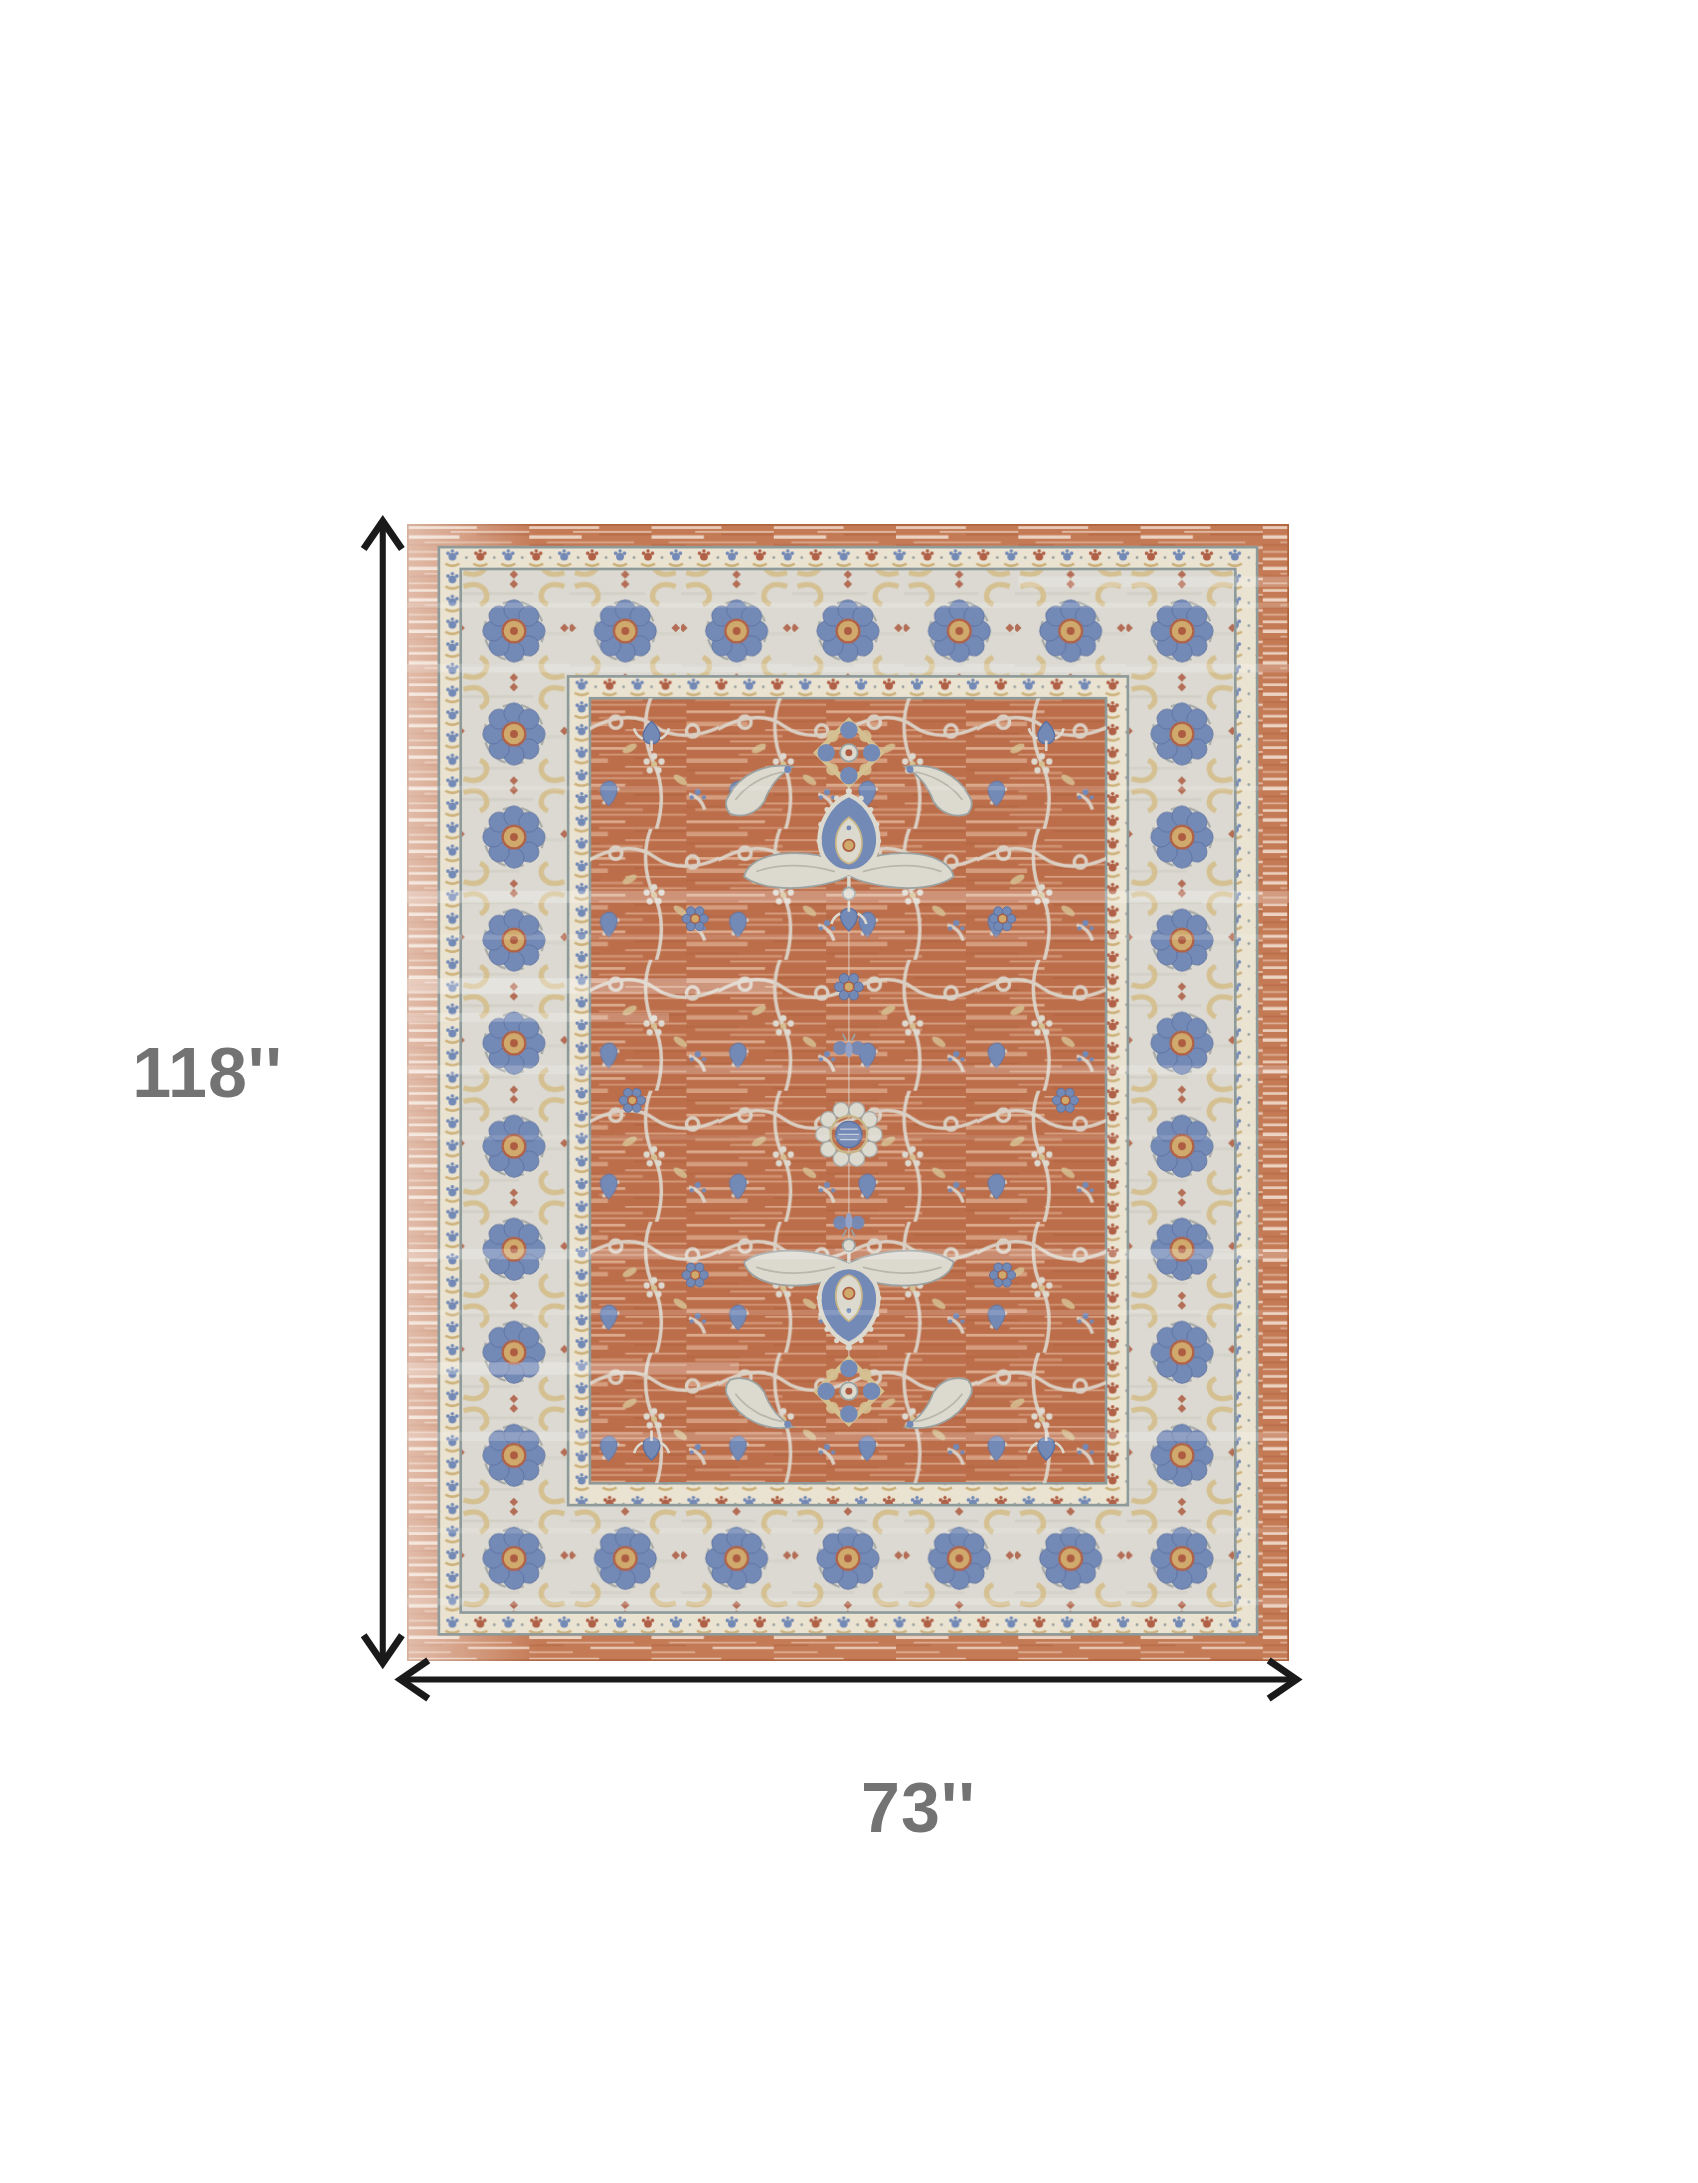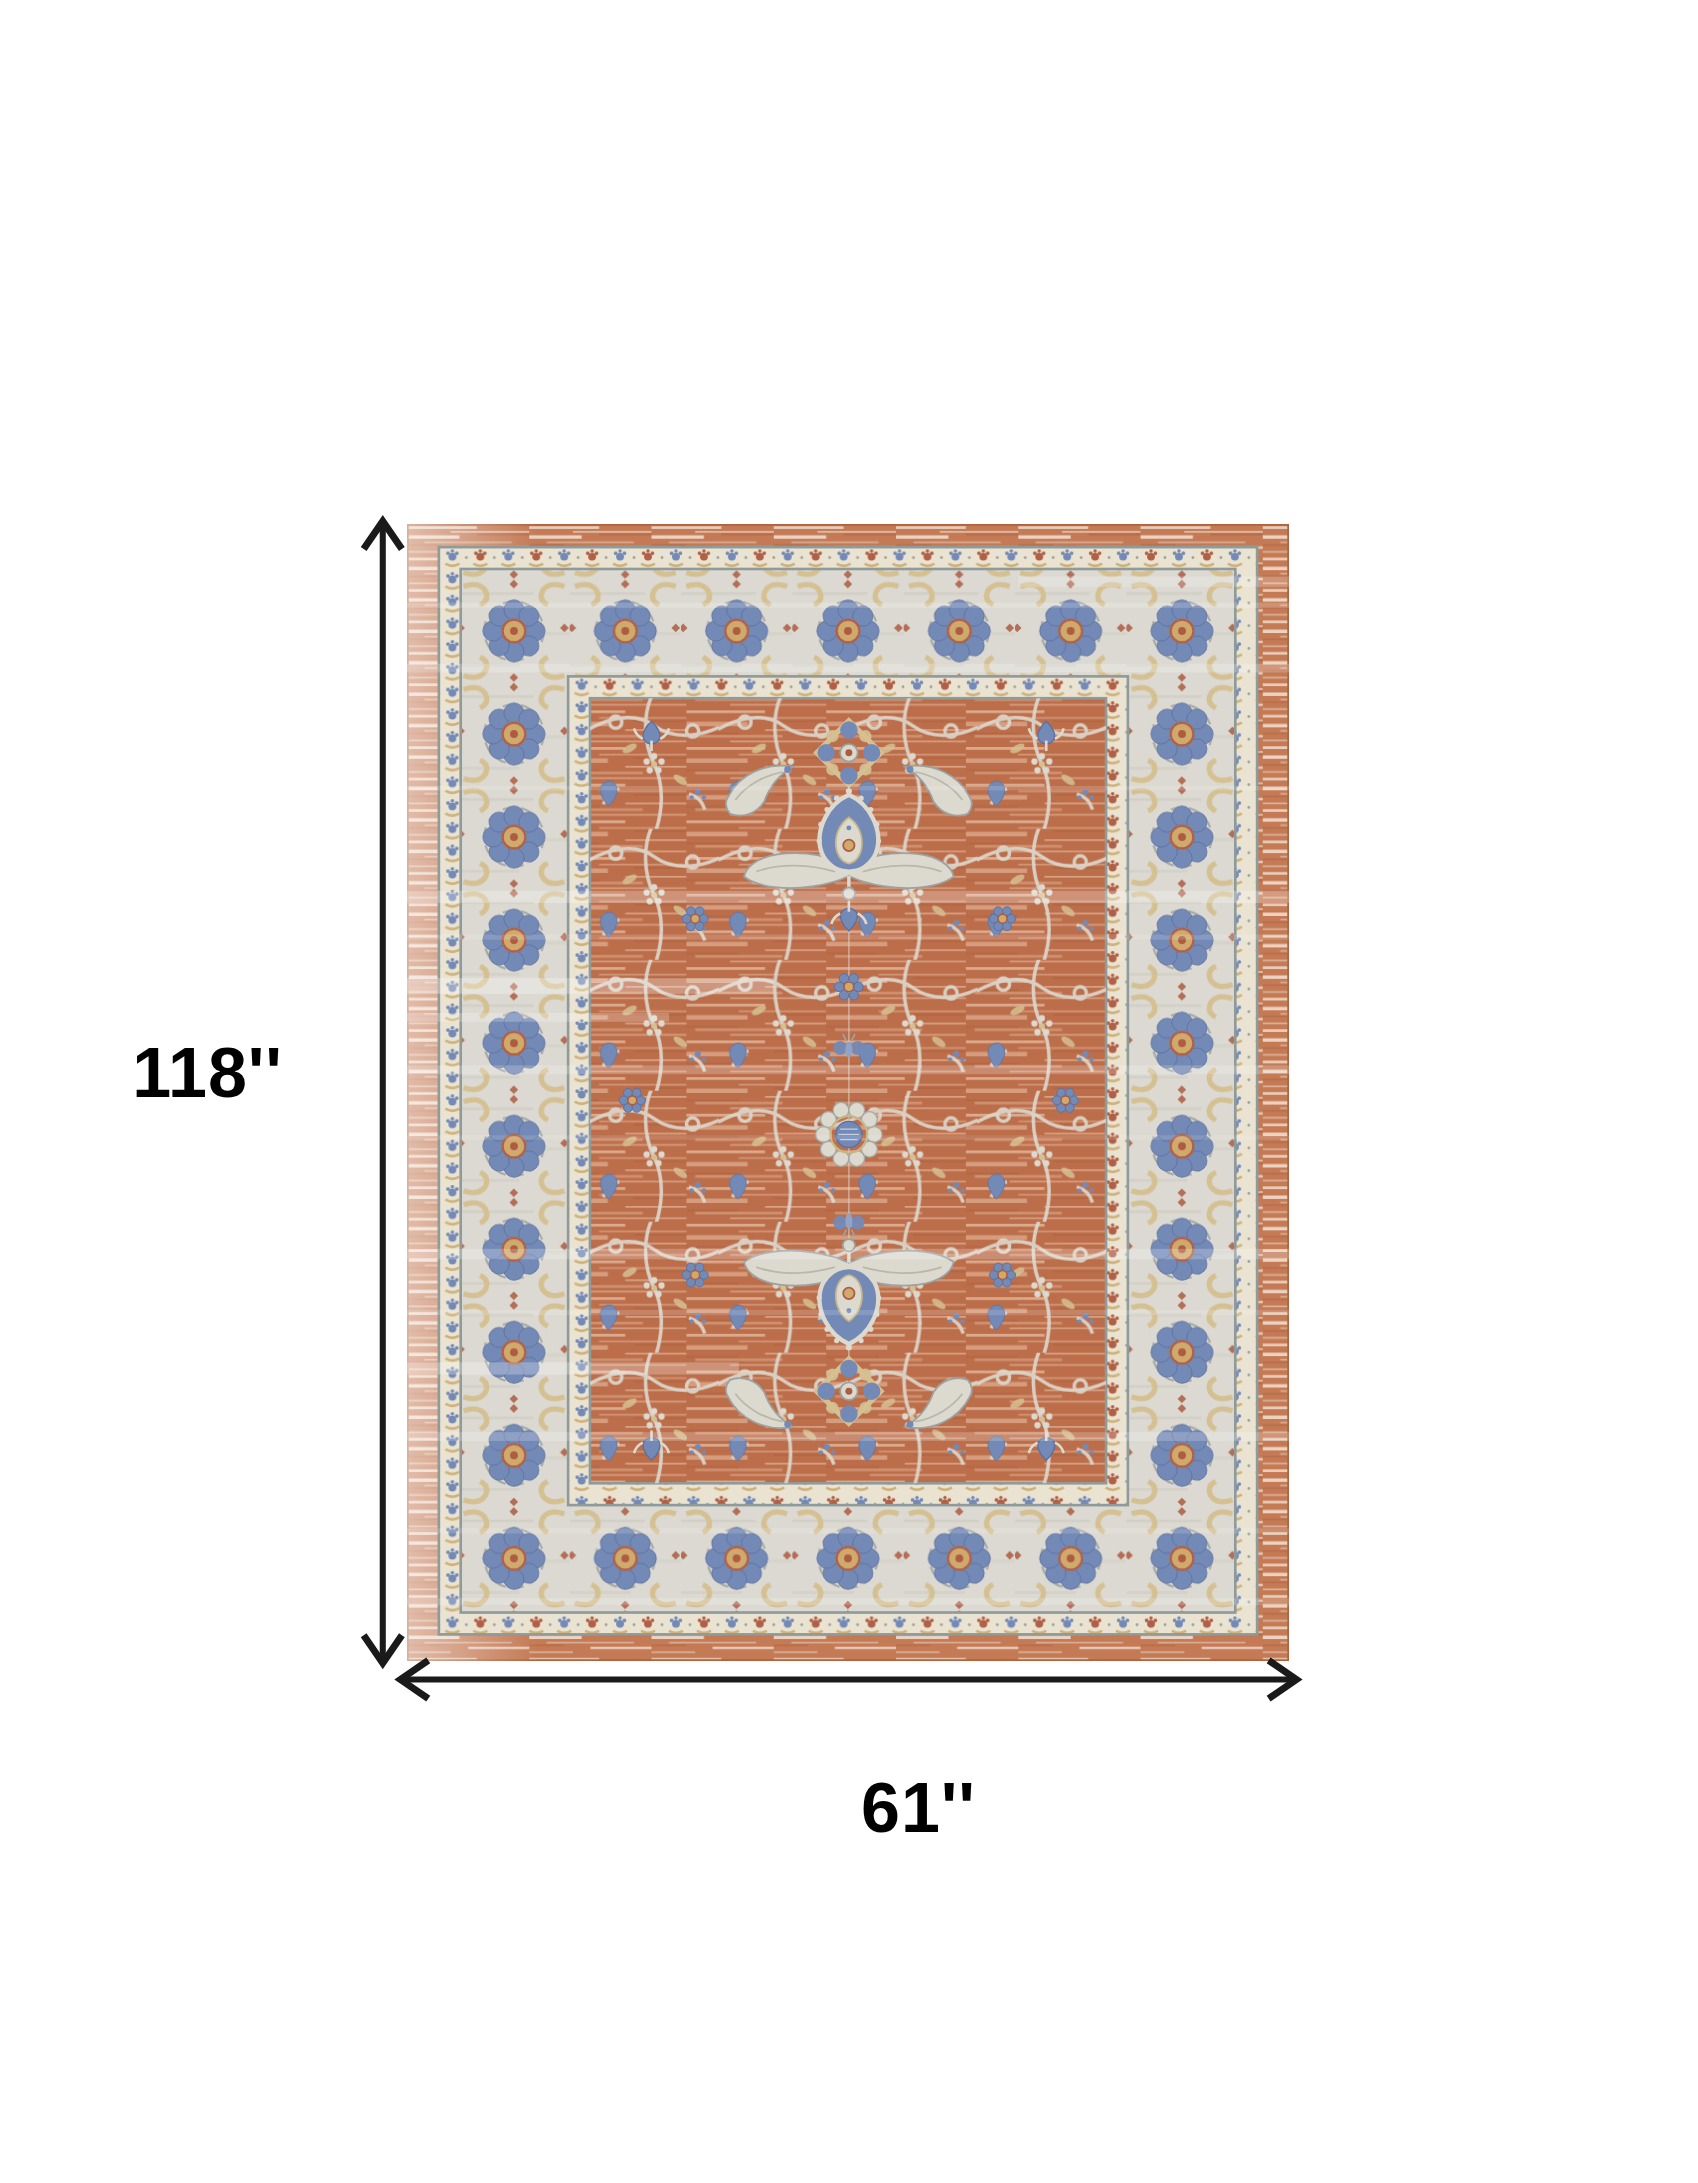--- a/index.html
+++ b/index.html
@@ -12,21 +12,21 @@
   }
   .canvas{position:absolute;left:0;top:0;width:1699px;height:2184px;background:#ffffff;}
   .rug{position:absolute;left:407px;top:524px;width:882px;height:1137px;}
   .arrow{position:absolute;}
   .arrow.v{left:348px;top:505px;width:73px;height:1176px;}
   .arrow.h{left:384px;top:1643px;width:935px;height:73px;}
   .dim-label{
     position:absolute;
     width:279px;height:87px;
     display:flex;align-items:center;justify-content:center;
-    font-size:70px;font-weight:bold;color:#000000;
+    font-size:70px;font-weight:bold;color:#737373;
     letter-spacing:0.9px;white-space:nowrap;
   }
   .dim-label.height{left:68px;top:1029px;}
   .dim-label.width{left:779px;top:1764px;}
 </style>
 </head>
 <body>
 
 <div class="canvas">
 
@@ -340,16 +340,16 @@
   <svg class="arrow h" viewBox="0 0 1070 84" width="935" height="73" xmlns="http://www.w3.org/2000/svg">
     <g fill="none" stroke="#1a1a1a">
       <line x1="18" y1="42" x2="1045" y2="42" stroke-width="7"></line>
       <polyline points="48,20 16,42 48,64" stroke-width="8"></polyline>
       <polyline points="1015,20 1047,42 1015,64" stroke-width="8"></polyline>
     </g>
   </svg>
 
   <div class="dim-label height">118''</div>
 
-  <div class="dim-label width">61''</div>
+  <div class="dim-label width">73''</div>
 
 </div>
 
 
 </body></html>

